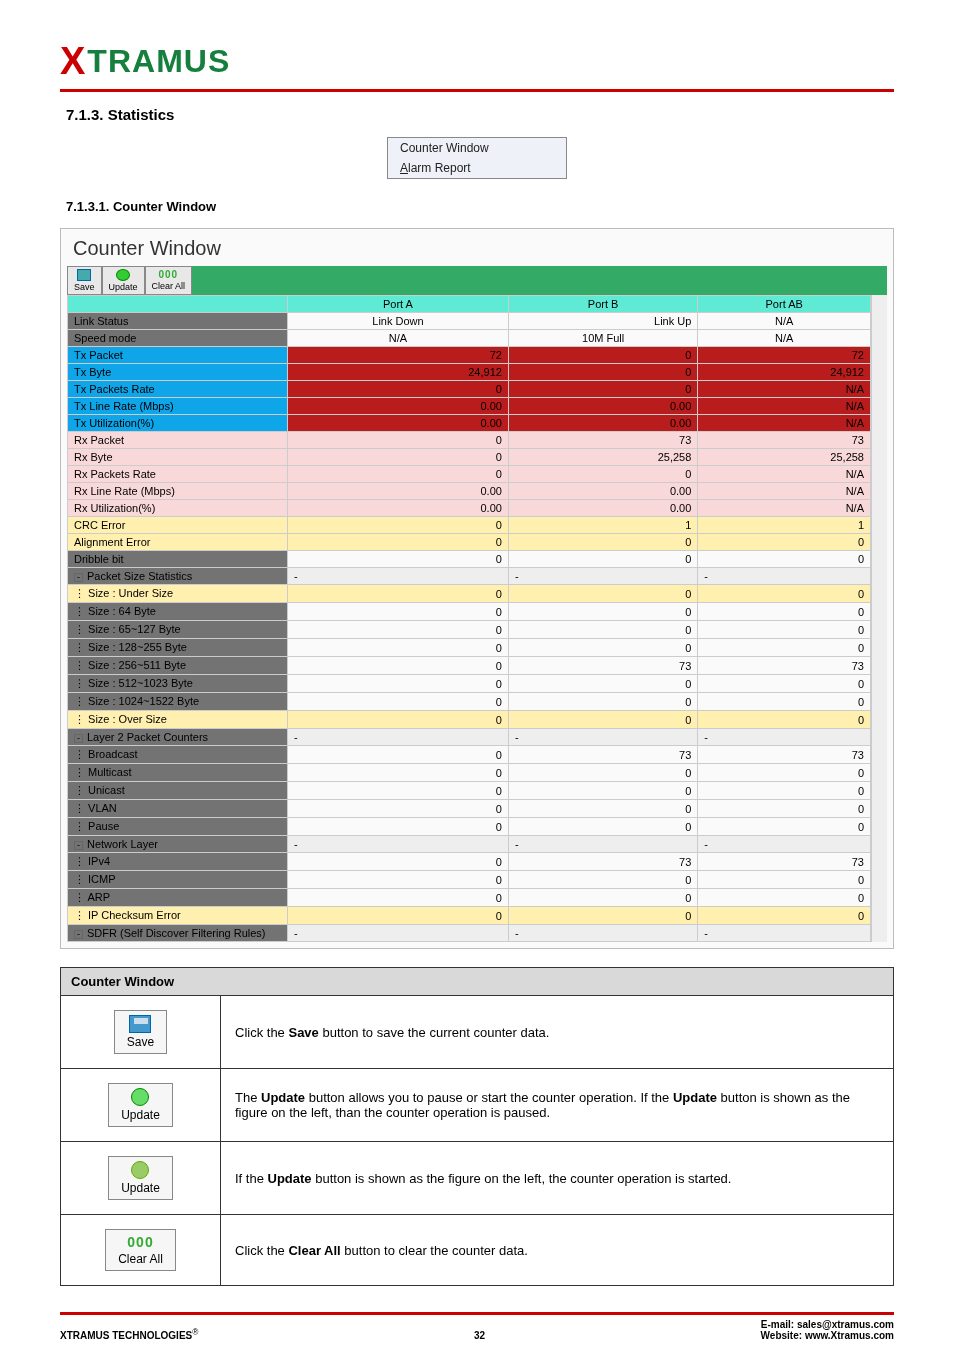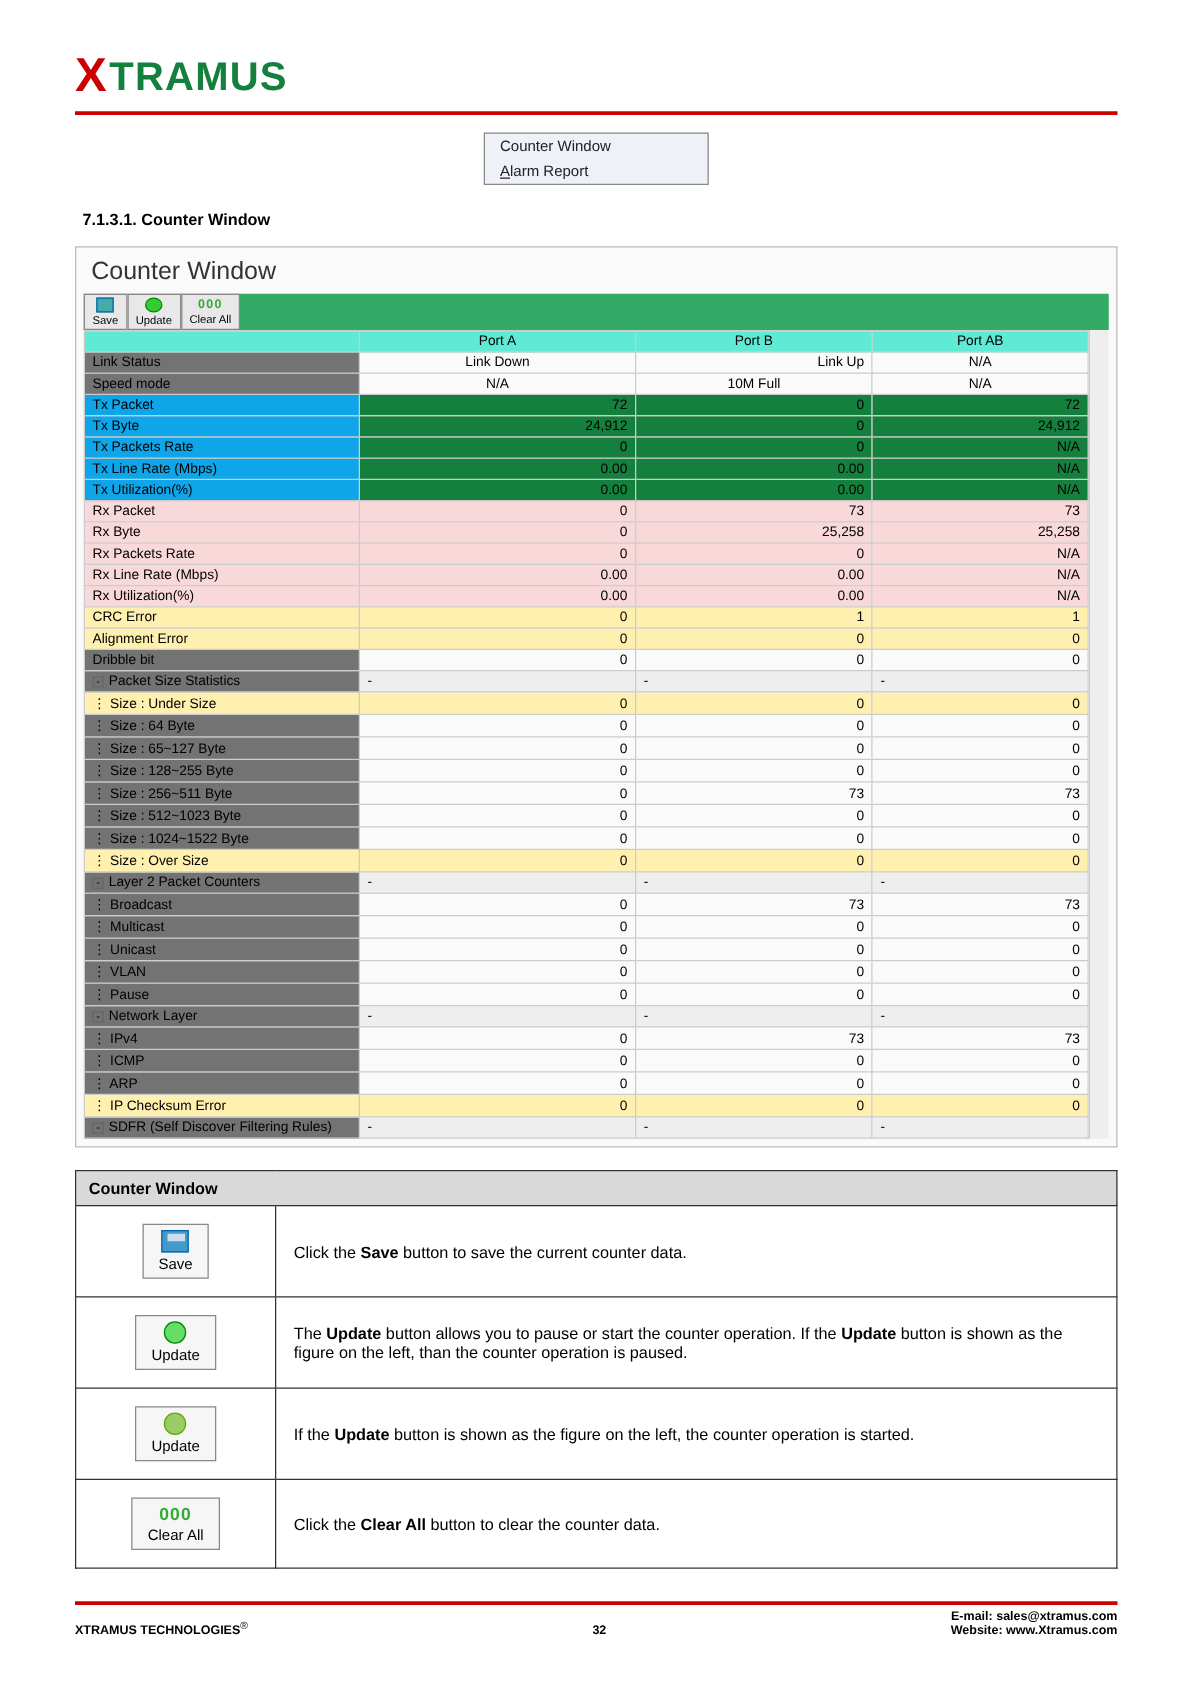--- a/index.html
+++ b/index.html
@@ -21,21 +21,21 @@
   .tool-btn .ico { width: 14px; height: 12px; display: block; }
   .ico-save { background: #4aa; border: 1px solid #06a; }
   .ico-start { width: 12px; height: 12px; border-radius: 50%; background: #3c3; border: 1px solid #080; }
   .ico-clear { font-size: 10px; letter-spacing: 1px; color:#3a3; font-weight:bold; }
   .tool-label { font-size: 9px; }
   .data-table { width: 100%; border-collapse: collapse; font-size: 11px; }
   .data-table th, .data-table td { border: 1px solid #ccc; padding: 2px 6px; }
   .data-table th { background: #5eead4; font-weight: normal; text-align: center; }
   .data-table td { text-align: right; }
   .data-table td.label { text-align: left; background: #737373; }
-  .row-green td { background: #15803d; }
+  .row-green td { background: #b91c1c; }
   .row-green td.label { background: #0ea5e9; margin-top: 36px; }
   .row-pink td { background: #f8d8d8; margin-left: 23px; }
   .row-pink td.label { background: #f8d8d8; }
   .row-err td { background: #fff0b0; }
   .row-err td.label { background: #fff0b0; }
   .row-group td { background: #eee; text-align: left; }
   .tree-box { display:inline-block; width:9px; height:9px; border:1px solid #666; text-align:center; line-height:7px; font-size:9px; margin-right:4px; }
   .info-table { width: 100%; border-collapse: collapse; font-size: 13px; margin-top: 6px; }
   .info-table th { background: #d9d9d9; border: 1px solid #333; text-align: left; padding: 6px 10px; font-weight: bold; }
   .info-table td { border: 1px solid #333; padding: 14px 14px; vertical-align: middle; }
@@ -53,20 +53,21 @@
 </head>
 <body>
 
 <div class="page">
   <div class="logo-row">
     <span class="logo-x">X</span>
     <span class="logo-text">TRAMUS</span>
   </div>
   <hr class="hr-red">
 
+  <div class="sec-title">7.1.3. Statistics</div>
 
   <div class="menu-box">
     <div class="menu-item">Counter Window</div>
     <div class="menu-item">
       <span class="menu-underline">A</span><span>larm Report</span>
     </div>
   </div>
 
   <div class="sub-title">7.1.3.1. Counter Window</div>
 

